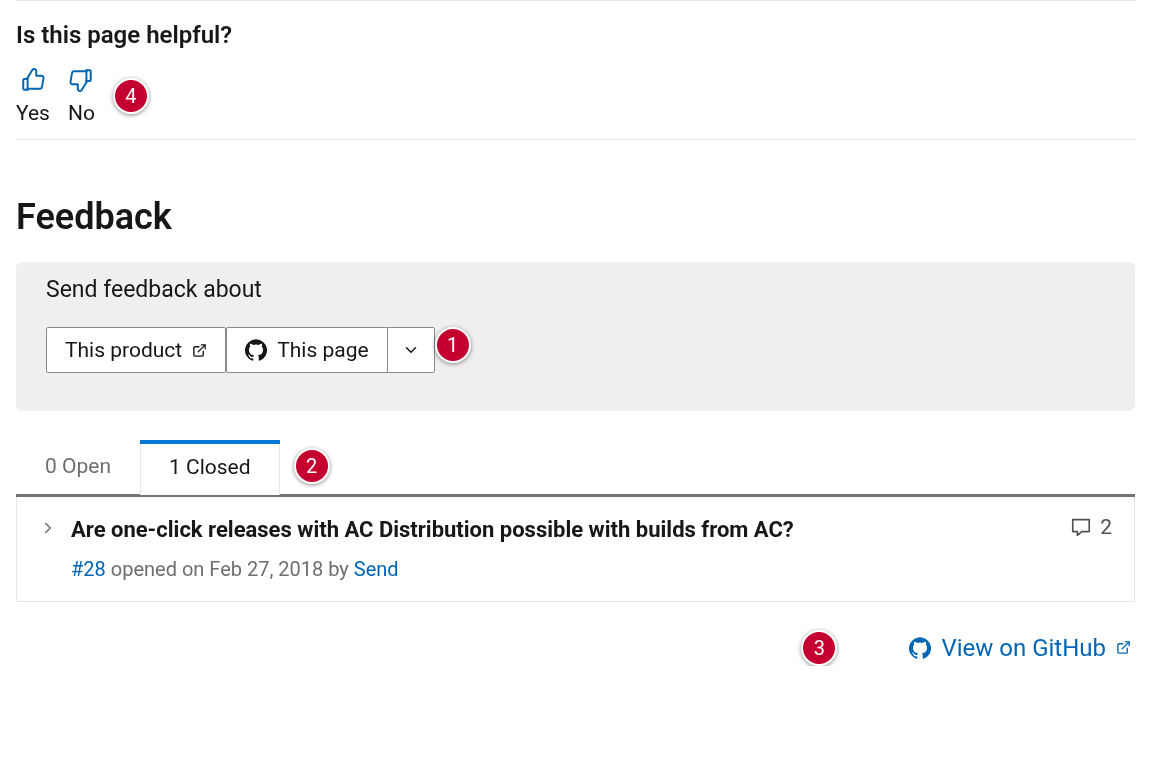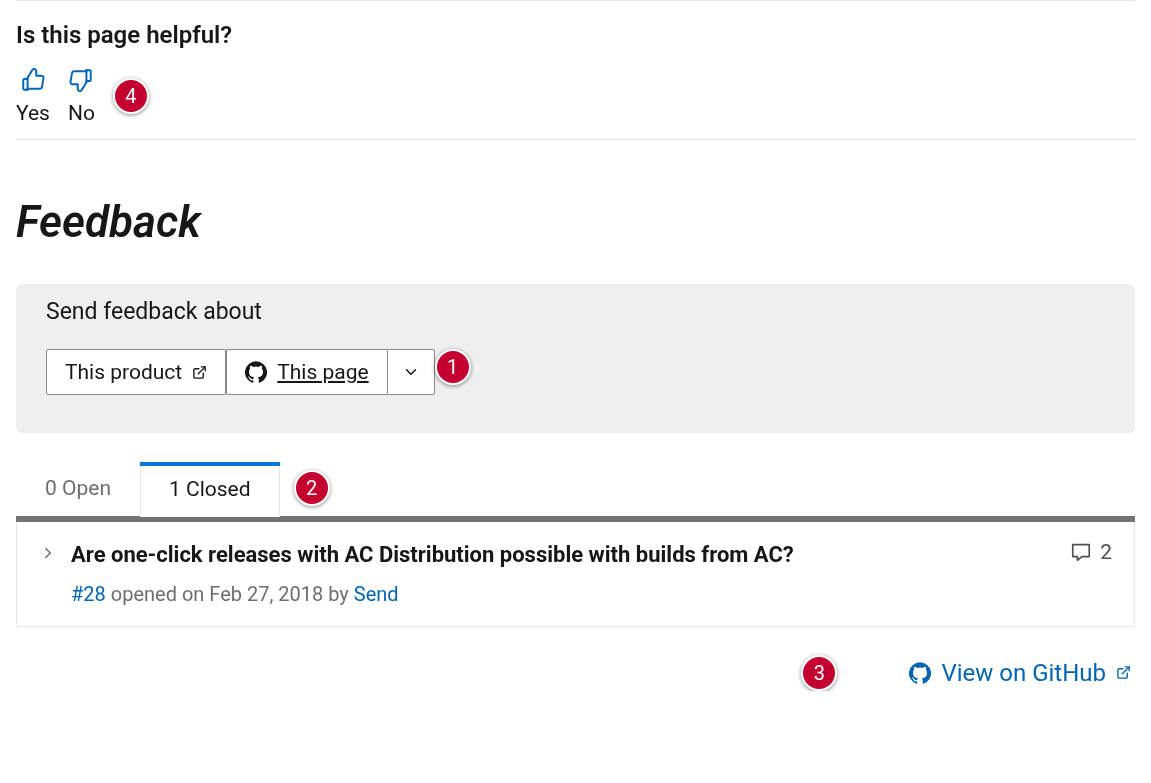--- a/index.html
+++ b/index.html
@@ -16,39 +16,39 @@
   .helpful-title { font-weight: 600; font-size: 24px; margin: 0 0 18px 0; }
   .helpful-row { display: flex; align-items: center; gap: 18px; }
   .helpful-btn {
     display: inline-flex; align-items: center; gap: 8px;
     border: none; background: transparent; cursor: pointer;
     font-size: 21px; color: #171717; padding: 0;
     font-family: inherit;
     flex-direction: column;
   }
   .helpful-btn .thumb { color: #0065b3; }
-  .feedback-heading { font-size: 44px; font-weight: 600; margin: 56px 0 36px 0; font-style: italic; }
+  .feedback-heading { font-size: 36px; font-weight: 600; margin: 56px 0 24px 0; }
   .send-panel {
     background: #efefef; border-radius: 6px;
     padding: 14px 30px 38px 30px;
   }
   .send-label { font-size: 23px; margin-bottom: 24px; }
   .btn-row { display: flex; align-items: stretch; }
   .out-btn, .split-main, .split-caret {
     background: #fff; border: 1px solid #8a8a8a;
     font-size: 21px; padding: 10px 18px;
     display: inline-flex; align-items: center; gap: 10px;
     cursor: pointer; font-family: inherit; color: #171717;
   }
   .out-btn { border-radius: 2px; }
-  .split { display: inline-flex; text-decoration: underline; }
+  .split { display: inline-flex; }
   .split-main { border-right: none; border-radius: 2px 0 0 2px; }
   .split-caret { border-radius: 0 2px 2px 0; padding: 10px 14px; }
   .tabs-wrap { margin-top: 28px; }
-  .tabs { display: flex; align-items: flex-end; border-bottom: 6px solid #737373; }
+  .tabs { display: flex; align-items: flex-end; border-bottom: 3px solid #737373; }
   .tab {
     padding: 14px 28px 16px; font-size: 21px; color: #6e6e6e;
     border: 1px solid transparent; border-bottom: none; cursor: pointer;
     position: relative; background: transparent; font-family: inherit;
   }
   .tab.active {
     color: #171717; border-color: #e6e6e6; background: #fff;
     margin-bottom: -1px;
   }
   .tab.active::before {

